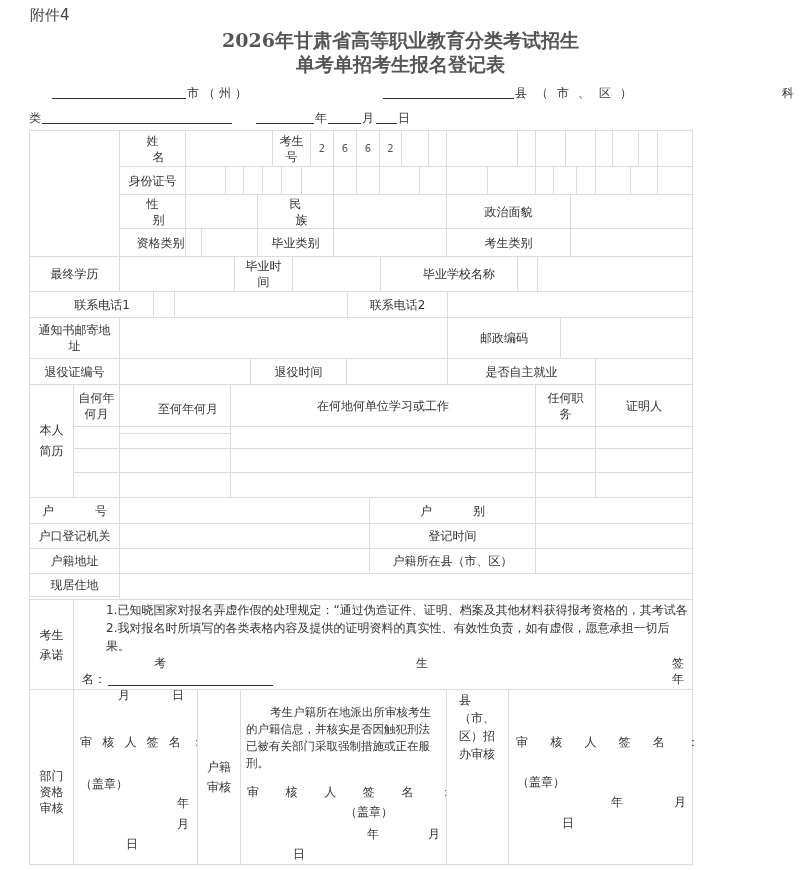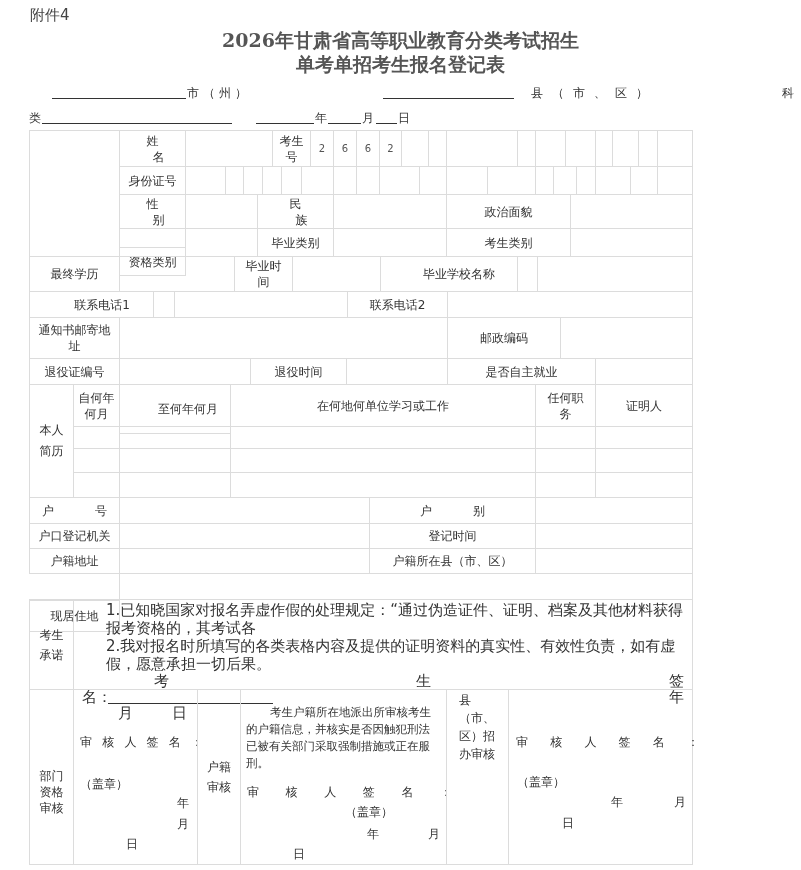--- a/index.html
+++ b/index.html
@@ -6,35 +6,35 @@
   body{width:801px;height:870px;position:relative;overflow:hidden;font-family:"DejaVu Sans","Liberation Sans",sans-serif;color:#333;}
   .abs{position:absolute;}
   .attach{left:30px;top:6px;font-size:15px;color:#444;}
   .title{left:0;width:801px;text-align:center;font-family:"DejaVu Serif","Liberation Serif",serif;font-weight:bold;color:#555;font-size:19px;letter-spacing:0px;}
   .hdr{font-size:12px;color:#333;top:85px;}
   .uline{position:absolute;border-bottom:1px solid #333;height:0;}
   .c{position:absolute;box-sizing:border-box;border:1px solid #dcdcdc;font-size:12px;color:#333;display:flex;align-items:center;justify-content:center;text-align:center;line-height:16px;}
   .c.l{justify-content:flex-start;text-align:left;}
   .c.top{align-items:flex-start;}
   .digit{font-size:10px;color:#555;}
-  .pledge{font-size:15px;line-height:18px;padding:16px 4px;box-sizing:border-box;}
+  .pledge{font-size:12px;line-height:18px;padding:16px 4px;box-sizing:border-box;}
   .stk{display:flex;flex-direction:column;align-items:center;}
   .spread{display:flex;justify-content:space-between;width:100%;}
 </style>
 </head>
 <body>
 
 <div class="abs attach">附件4</div>
 <div class="abs title" style="top:28px;">2026年甘肃省高等职业教育分类考试招生</div>
 <div class="abs title" style="top:52px;">单考单招考生报名登记表</div>
 
 <div class="uline" style="left:52px;top:98px;width:134px;"></div>
 <div class="abs hdr" style="left:187px;letter-spacing:4px;">市（州）</div>
 <div class="uline" style="left:383px;top:98px;width:131px;"></div>
-<div class="abs hdr" style="left:515px;letter-spacing:9px;margin-left:16px;">县（市、区）</div>
+<div class="abs hdr" style="left:515px;letter-spacing:9px;">县（市、区）</div>
 <div class="abs hdr" style="left:782px;">科</div>
 
 <div class="abs hdr" style="left:29px;top:110px;">类</div>
 <div class="uline" style="left:42px;top:123px;width:190px;"></div>
 <div class="uline" style="left:256px;top:123px;width:58px;"></div>
 <div class="abs hdr" style="left:315px;top:110px;">年</div>
 <div class="uline" style="left:328px;top:123px;width:33px;"></div>
 <div class="abs hdr" style="left:362px;top:110px;">月</div>
 <div class="uline" style="left:376px;top:123px;width:21px;"></div>
 <div class="abs hdr" style="left:398px;top:110px;">日</div>
@@ -99,21 +99,21 @@
 <div class="c" style="left:257px;top:194px;width:77px;height:35px;">
   <div class="stk">
       <span>民</span>
       <span style="padding-left:12px">族</span>
     </div>
 </div>
 <div class="c" style="left:333px;top:194px;width:114px;height:35px;"></div>
 <div class="c" style="left:446px;top:194px;width:125px;height:35px;">政治面貌</div>
 <div class="c" style="left:570px;top:194px;width:123px;height:35px;"></div>
 
-<div class="c" style="left:119px;top:228px;width:67px;height:29px;margin-top:19px;">资格类别</div>
+<div class="c" style="left:119px;top:228px;width:83px;height:29px;">资格类别</div>
 <div class="c" style="left:185px;top:228px;width:73px;height:29px;"></div>
 <div class="c" style="left:257px;top:228px;width:77px;height:29px;">毕业类别</div>
 <div class="c" style="left:333px;top:228px;width:114px;height:29px;"></div>
 <div class="c" style="left:446px;top:228px;width:125px;height:29px;">考生类别</div>
 <div class="c" style="left:570px;top:228px;width:123px;height:29px;"></div>
 
 <div class="c" style="left:29px;top:256px;width:91px;height:36px;">最终学历</div>
 <div class="c" style="left:119px;top:256px;width:116px;height:36px;"></div>
 <div class="c" style="left:234px;top:256px;width:59px;height:36px;">
   <div class="stk">
@@ -205,21 +205,21 @@
 <div class="c" style="left:29px;top:523px;width:91px;height:26px;">户口登记机关</div>
 <div class="c" style="left:119px;top:523px;width:251px;height:26px;"></div>
 <div class="c" style="left:369px;top:523px;width:167px;height:26px;">登记时间</div>
 <div class="c" style="left:535px;top:523px;width:158px;height:26px;"></div>
 
 <div class="c" style="left:29px;top:548px;width:91px;height:26px;">户籍地址</div>
 <div class="c" style="left:119px;top:548px;width:251px;height:26px;"></div>
 <div class="c" style="left:369px;top:548px;width:167px;height:26px;">户籍所在县（市、区）</div>
 <div class="c" style="left:535px;top:548px;width:158px;height:26px;"></div>
 
-<div class="c" style="left:29px;top:600px;width:91px;height:32px;">现居住地</div>
+<div class="c" style="left:29px;top:573px;width:91px;height:24px;">现居住地</div>
 <div class="c" style="left:119px;top:573px;width:574px;height:27px;"></div>
 
 <div class="c" style="left:29px;top:599px;width:45px;height:91px;">
   <div class="stk" style="line-height:20px">
       <span>考生</span>
       <span>承诺</span>
     </div>
 </div>
 <div class="c l top pledge" style="left:73px;top:599px;width:620px;height:91px;display:block;padding-top:1px;">
   <div style="padding-left:28px;">1.已知晓国家对报名弄虚作假的处理规定：“通过伪造证件、证明、档案及其他材料获得报考资格的，其考试各</div>

